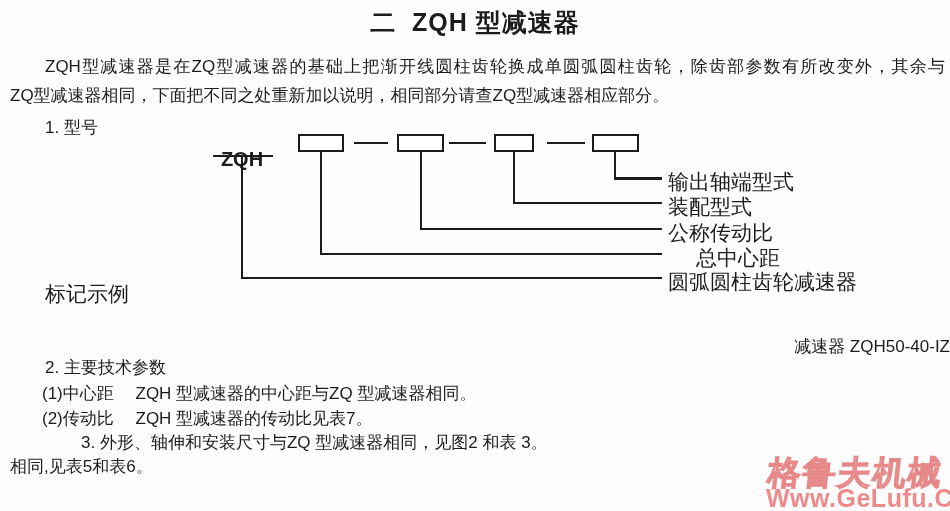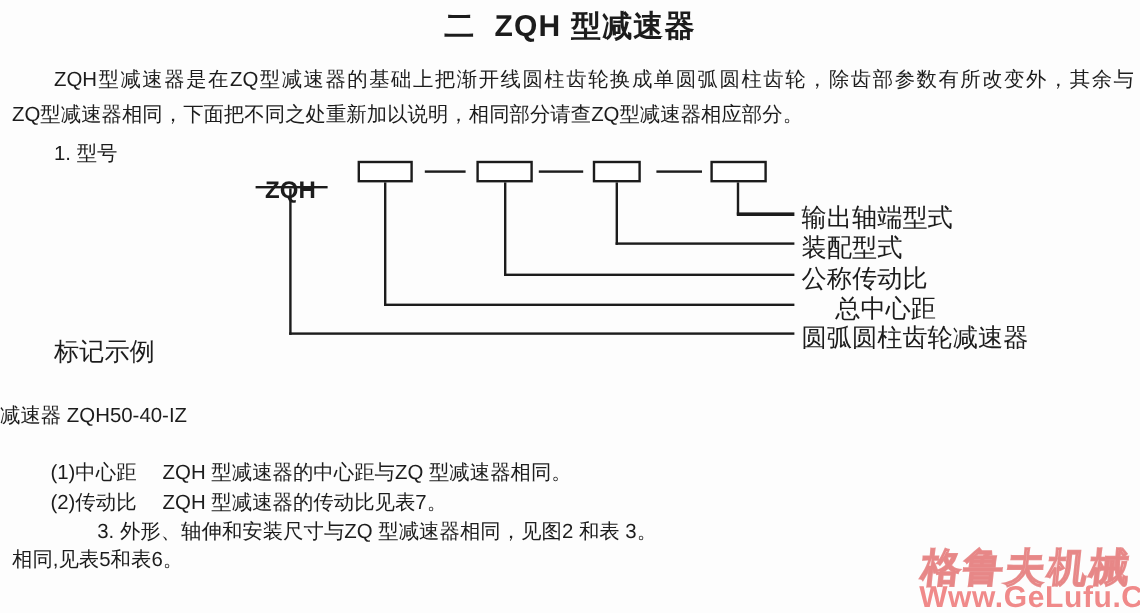--- a/index.html
+++ b/index.html
@@ -70,22 +70,23 @@
     <div class="hl" style="top:277px;left:241px;width:421px;"></div>
 
     <div class="abs t body16" style="top:169px;left:668px;">输出轴端型式</div>
     <div class="abs t body16" style="top:194px;left:668px;">装配型式</div>
     <div class="abs t body16" style="top:220px;left:668px;">公称传动比</div>
     <div class="abs t body16" style="top:245px;left:668px;margin-left:28px;">总中心距</div>
     <div class="abs t body16" style="top:269px;left:668px;text-align:right;">圆弧圆柱齿轮减速器</div>
   </div>
 
   <div class="abs t body16" style="top:281px;left:45px;">标记示例</div>
-  <div class="abs t body17" style="top:336px;left:0;width:100%;text-align:left;">减速器 ZQH50-40-IZ</div>
+  <div class="abs t body17" style="top:336px;left:0;width:100%;text-align:right;">减速器 ZQH50-40-IZ</div>
 
+  <div class="abs t body17" style="top:357px;left:45px;">2. 主要技术参数</div>
   <div class="abs t body17" style="top:383px;left:42px;">(1)中心距　 ZQH 型减速器的中心距与ZQ 型减速器相同。</div>
   <div class="abs t body17" style="top:408px;left:42px;">(2)传动比　 ZQH 型减速器的传动比见表7。</div>
 
   <div class="abs t body17" style="top:432px;left:45px;margin-left:36px;">3. 外形、轴伸和安装尺寸与ZQ 型减速器相同，见图2 和表 3。</div>
 
   <div class="abs t body17" style="top:456px;left:10px;">相同,见表5和表6。</div>
 
   <div class="abs t wm-cn" style="top:452px;left:768px;">格鲁夫机械</div>
   <div class="abs t wm-url" style="top:483px;left:766px;">Www.GeLufu.Com</div>
 

